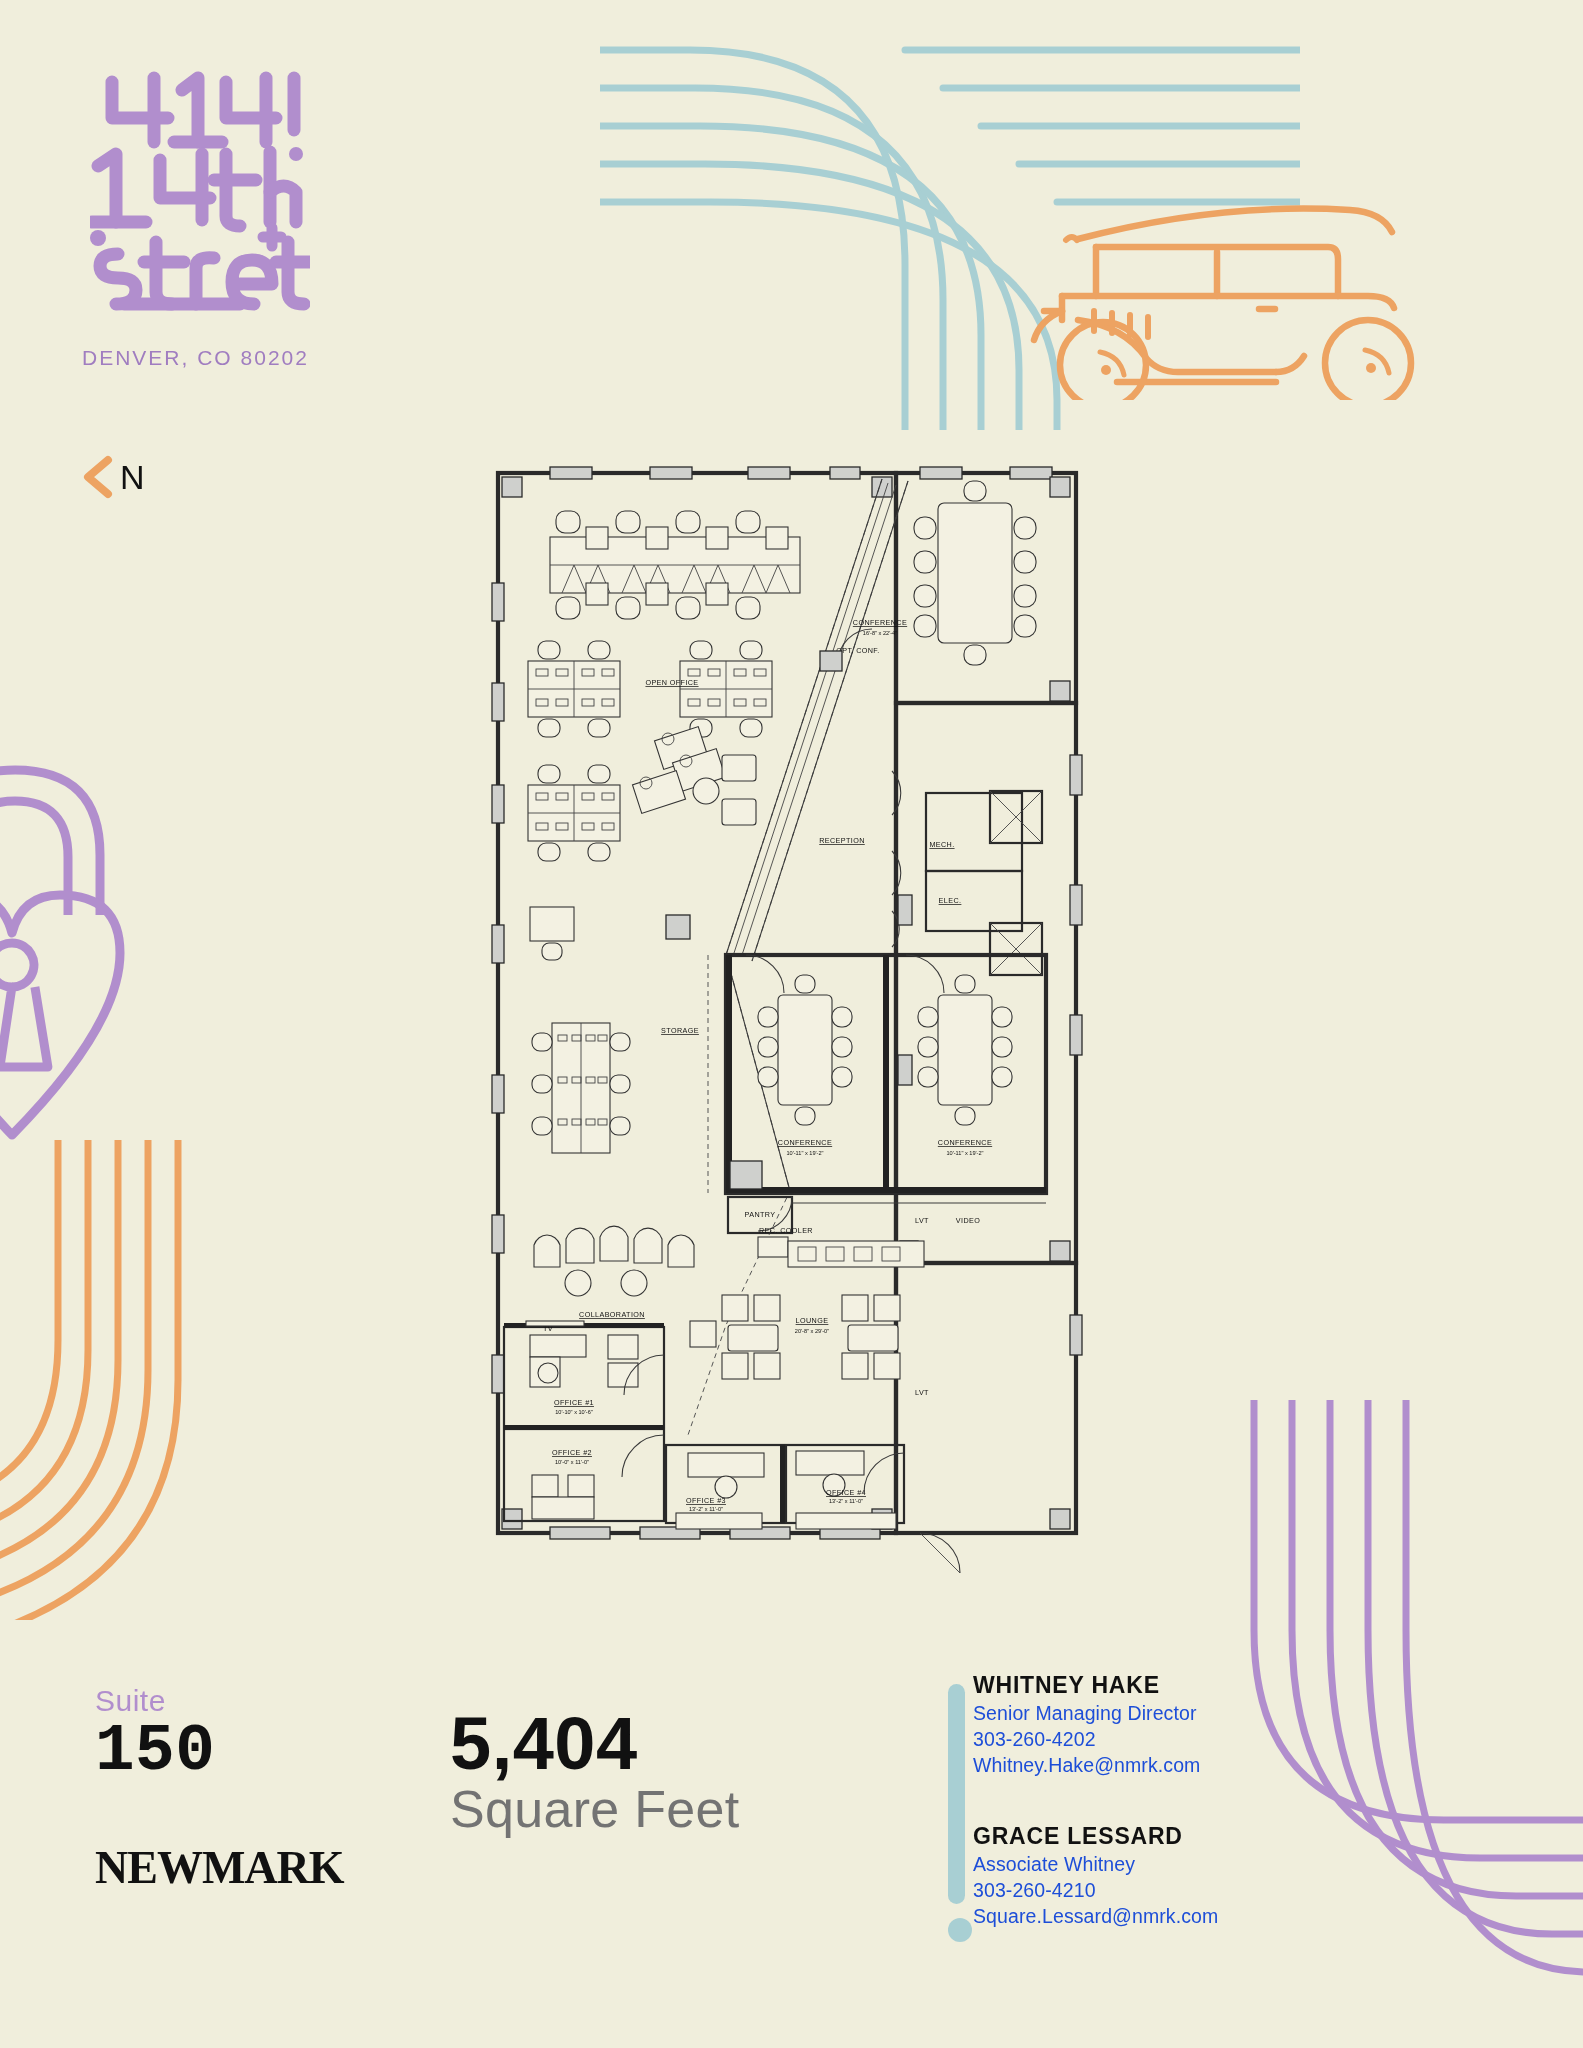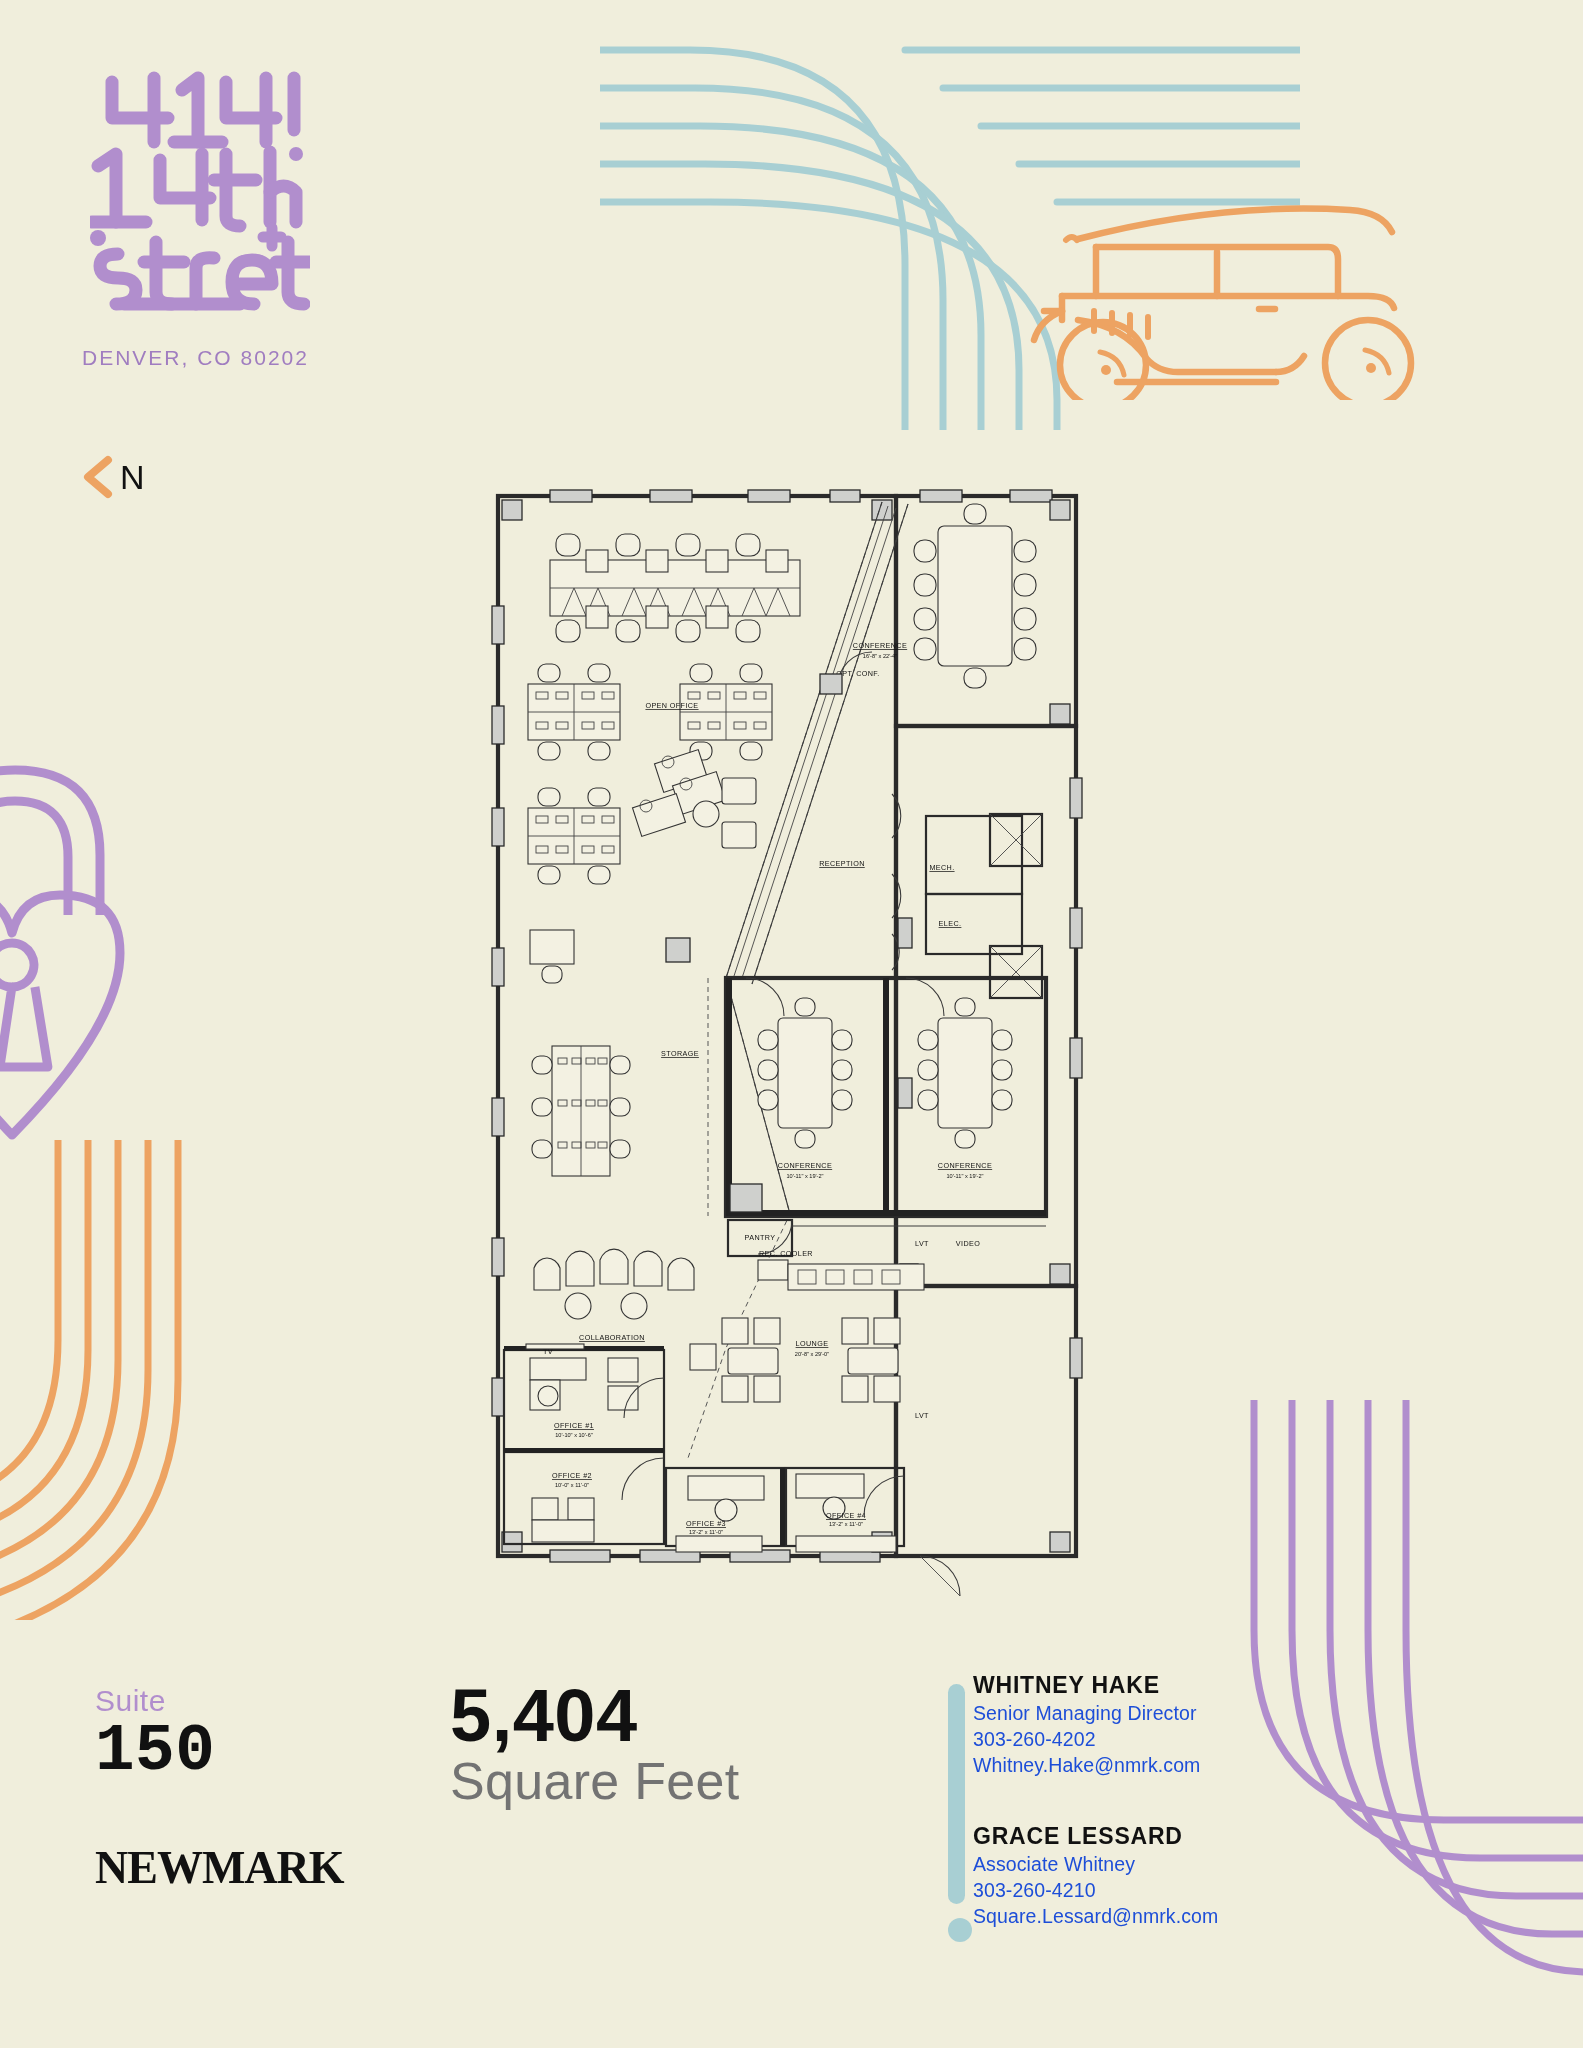--- a/index.html
+++ b/index.html
@@ -29,34 +29,34 @@
     font-family:"Liberation Sans", sans-serif;
   }
 
   
   #north-block { position:absolute; left:80px; top:455px; display:flex; align-items:center; gap:6px; }
   #north-chevron { width:34px; height:44px; display:block; }
   #north-letter { font-size:34px; color:#111; font-weight:400; line-height:1; letter-spacing:0px; }
 
   
   #floorplan-wrap {
-    position:absolute; left:490px; top:478px;
+    position:absolute; left:490px; top:455px;
     width:620px; height:1130px;
   }
   #floorplan-svg { width:100%; height:100%; display:block; }
 
   
   #footer { position:absolute; left:0; top:1660px; width:1583px; height:390px; }
 
   #suite-block { position:absolute; left:95px; top:25px; }
   #suite-label { font-size:30px; color:#b18ecd; letter-spacing:0.5px; line-height:1.05; }
   #suite-number { font-size:66px; color:#111; font-weight:700; line-height:1.05; letter-spacing:0.5px;font-family:Liberation Mono, monospace; }
 
   #sf-block { position:absolute; left:450px; top:20px; }
-  #sf-number { font-size:74px; color:#111; font-weight:700; line-height:0.98; letter-spacing:0.5px; }
+  #sf-number { font-size:74px; color:#111; font-weight:700; line-height:0.98; letter-spacing:0.5px;margin-top:28px; }
   #sf-units  { font-size:52px; color:#737373; line-height:1.1; letter-spacing:0.3px; }
 
   #newmark-logo { position:absolute; left:95px; top:185px; width:305px; height:48px; display:block; }
 
   #contacts { position:absolute; left:945px; top:10px; display:flex; gap:6px; }
   #contact-rail { width:22px; position:relative; }
   #rail-bar { position:absolute; left:3px; top:14px; width:17px; height:220px;
               background:#a8cfd3; border-radius:9px; }
   #rail-dot { position:absolute; left:3px; top:248px; width:24px; height:24px;
               background:#a8cfd3; border-radius:50%; }

